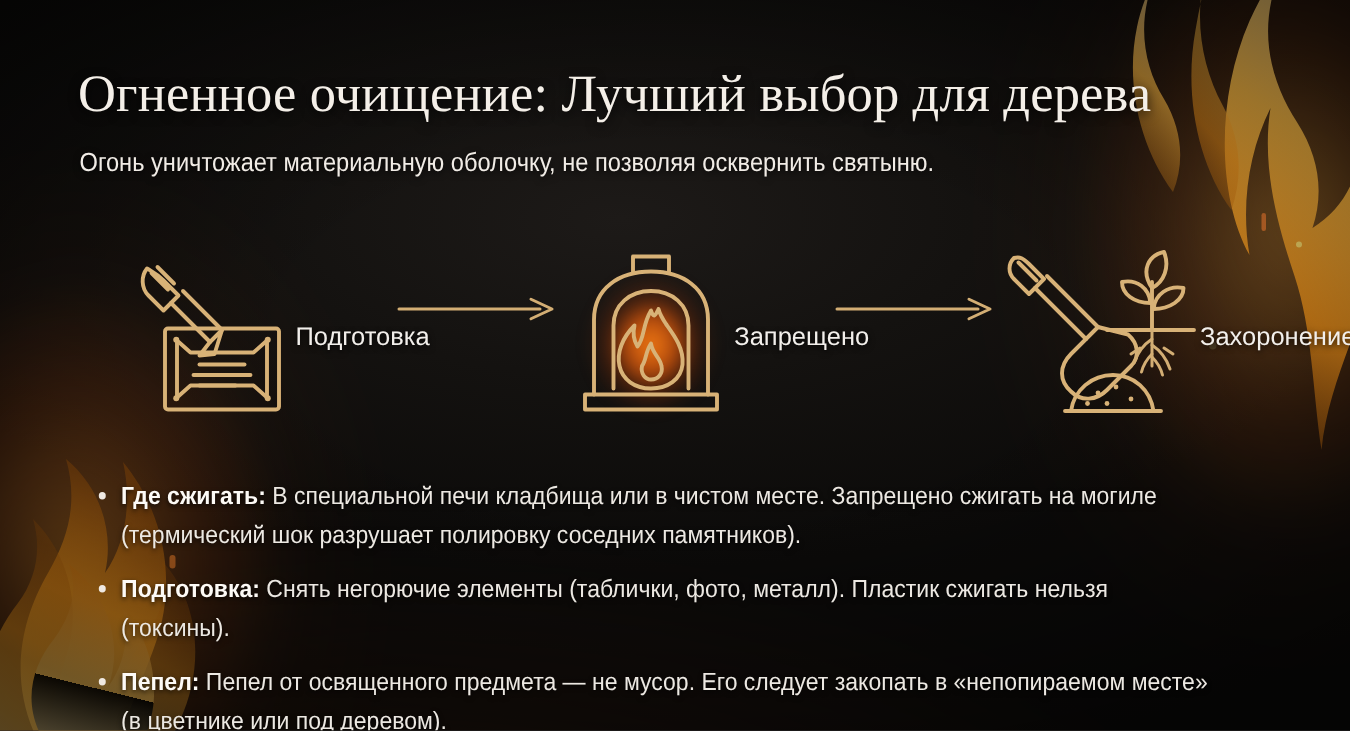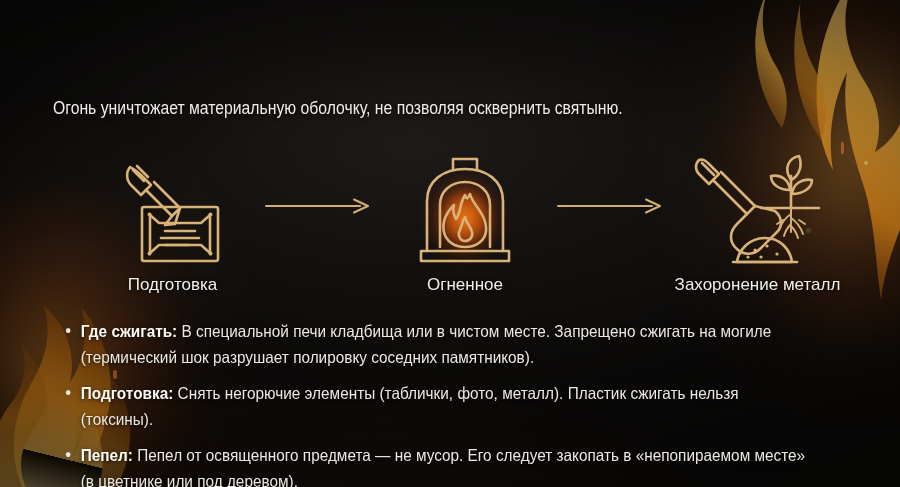--- a/index.html
+++ b/index.html
@@ -101,21 +101,21 @@
     left: 85px;
     top: 140px;
     width: 760px;
     height: 165px;
     display: flex;
     align-items: center;
   }
   .step {
     width: 175px;
     display: flex;
-    flex-direction: column;
+    flex-direction: row;
     align-items: center;
   }
   .step-icon {
     height: 120px;
     display: flex;
     align-items: center;
     justify-content: center;
     position: relative;
   }
   .step-label {
@@ -252,20 +252,21 @@
     <path d="M88 0 C66 34 70 70 86 96 C98 116 100 138 92 158 C70 128 60 86 68 48 C72 28 82 10 88 0 Z" fill="url(#fr2)" opacity="0.75"></path>
   </svg>
 
   <div class="ember" style="left:841px; top:142px; width:3px; height:12px; border-radius:2px; background:rgba(220,70,20,0.85);"></div>
   <div class="ember" style="left:864px; top:161px; width:4px; height:4px; background:rgba(255,190,90,0.9);"></div>
   <div class="ember" style="left:113px; top:370px; width:4px; height:9px; border-radius:2px; background:rgba(215,95,25,0.8);"></div>
   <div class="ember" style="left:806px; top:228px; width:5px; height:5px; background:rgba(150,170,120,0.25);"></div>
 
   <div class="bg-vignette"></div>
 
+  <div class="title">Огненное очищение: Лучший выбор для дерева</div>
   <div class="subtitle">Огонь уничтожает материальную оболочку, не позволяя осквернить святыню.</div>
 
   <div class="steps">
 
     <div class="step">
       <div class="step-icon">
         <svg width="112" height="116" viewBox="0 0 112 116">
           <g class="stroke-gold">
 
             <rect x="25" y="54" width="76" height="54" rx="2"></rect>
@@ -321,21 +322,21 @@
 
             <path d="M31 96 L31 54 C31 40 42 31 56 31 C70 31 81 40 81 54 L81 96"></path>
           </g>
 
           <g class="stroke-gold" stroke-width="3">
             <path d="M56 44 C50 54 52 62 47 68 C44 63 44 58 45 54 C37 62 33 72 35 81 C37 90 45 96 56 96 C67 96 76 90 77 80 C78 69 71 60 66 53 C64 50 62 47 61 43 C59 47 58 50 56 44 Z"></path>
             <path d="M56 66 C52 72 53 77 50 81 C49 86 52 90 56 90 C61 90 64 86 63 81 C62 75 57 73 56 66 Z"></path>
           </g>
         </svg>
       </div>
-      <div class="step-label">Огненное</div>
+      <div class="step-label">Запрещено</div>
     </div>
 
     <div class="arrow-wrap">
       <svg width="110" height="18" viewBox="0 0 110 18">
         <path class="stroke-gold-thin" d="M2 9 L96 9"></path>
         <path class="stroke-gold-thin" d="M90 2.5 L104 9 L90 15.5"></path>
       </svg>
     </div>
 
     <div class="step">

